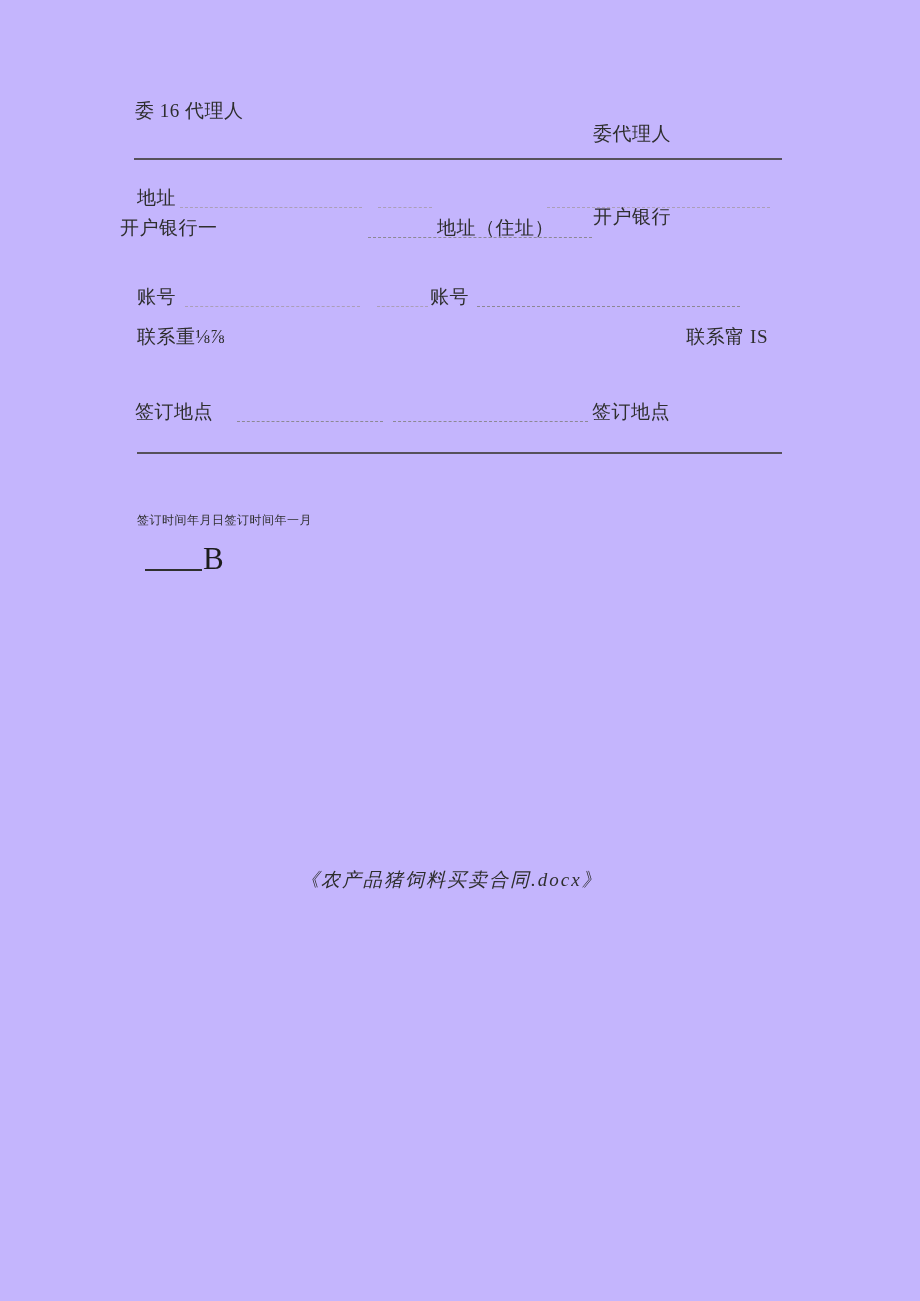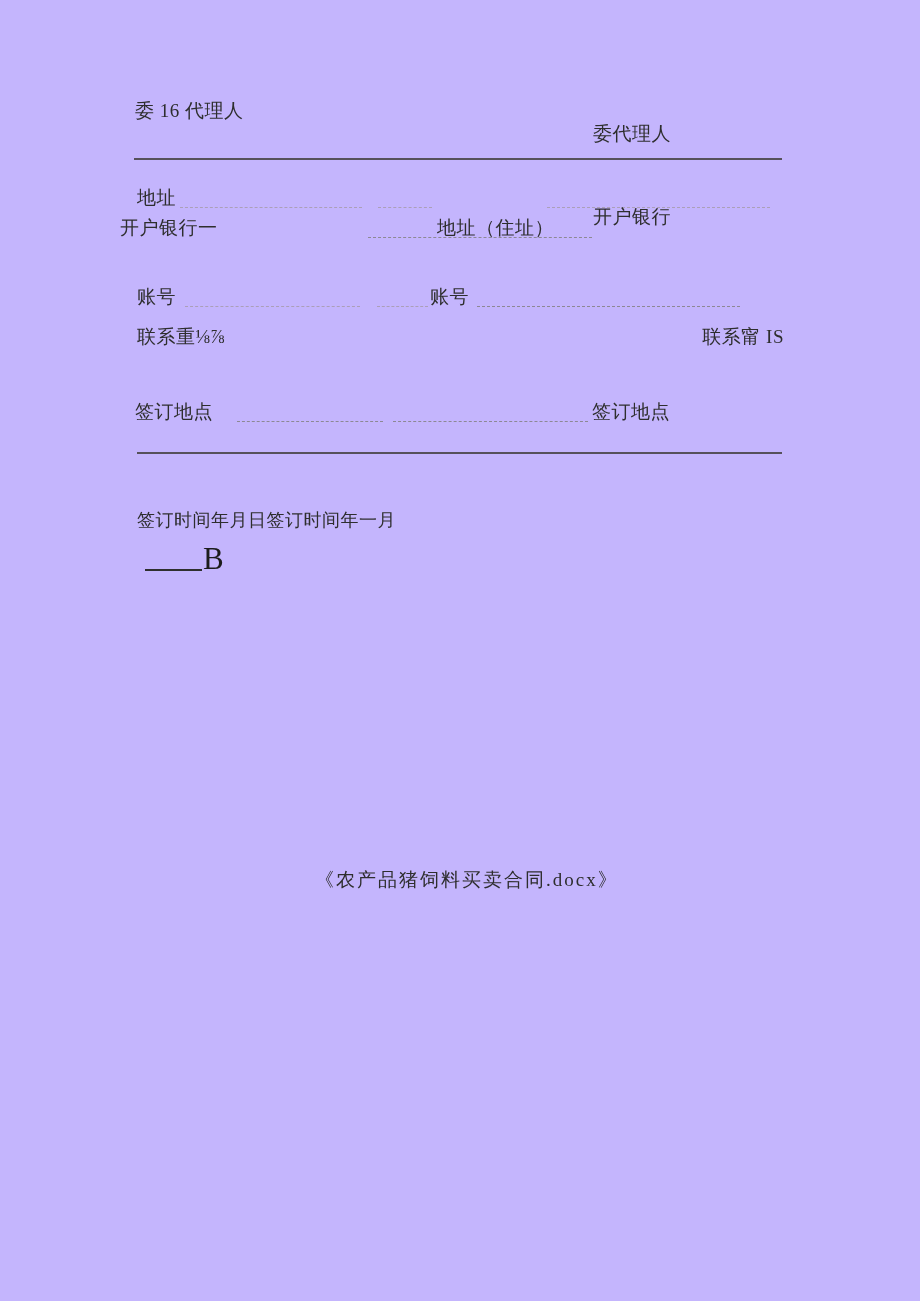--- a/index.html
+++ b/index.html
@@ -17,21 +17,21 @@
     overflow: hidden;
   }
   .t {
     position: absolute;
     font-size: 19px;
     line-height: 24px;
     white-space: nowrap;
     letter-spacing: 0.5px;
   }
   .t-small {
-    font-size: 18px;
+    font-size: 12px;
   }
   .rule {
     position: absolute;
     height: 2px;
     background: #56515b;
   }
   .blank {
     position: absolute;
     height: 20px;
   }
@@ -72,29 +72,29 @@
   <div class="blank blank-gray" style="left:368px; top:217px; width:224px;"></div>
   <div class="t" style="left:593px; top:205px;">开户银行</div>
 
   <div class="t" style="left:137px; top:285px;">账号</div>
   <div class="blank blank-light" style="left:185px; top:286px; width:175px;"></div>
   <div class="blank blank-light" style="left:377px; top:286px; width:51px;"></div>
   <div class="t" style="left:430px; top:285px;">账号</div>
   <div class="blank blank-gray" style="left:477px; top:286px; width:263px;"></div>
 
   <div class="t" style="left:137px; top:325px;">联系重⅛⅞</div>
-  <div class="t" style="right:136px; top:325px;">联系甯 IS</div>
+  <div class="t" style="right:152px; top:325px;">联系甯 IS</div>
 
   <div class="t" style="left:135px; top:400px;">签订地点</div>
   <div class="blank blank-gray" style="left:237px; top:401px; width:146px;"></div>
   <div class="blank blank-gray" style="left:393px; top:401px; width:195px;"></div>
   <div class="t" style="left:592px; top:400px;">签订地点</div>
 
   <div class="rule" style="left:137px; top:452px; width:645px;"></div>
 
   <div class="t t-small" style="left:137px; top:508px;">签订时间年月日签订时间年一月</div>
 
   <div class="blank blank-dark" style="left:145px; top:548px; width:57px; height:21px;"></div>
   <div class="stamp-letter" style="left:203px; top:543px;">B</div>
 
-  <div class="t" style="left:315px; top:868px; letter-spacing:2px;">《农产品猪饲料买卖合同.docx》</div>
+  <div class="t" style="left:300px; top:868px; letter-spacing:2px;font-style:italic;">《农产品猪饲料买卖合同.docx》</div>
 
 </div>
 
 </body></html>

